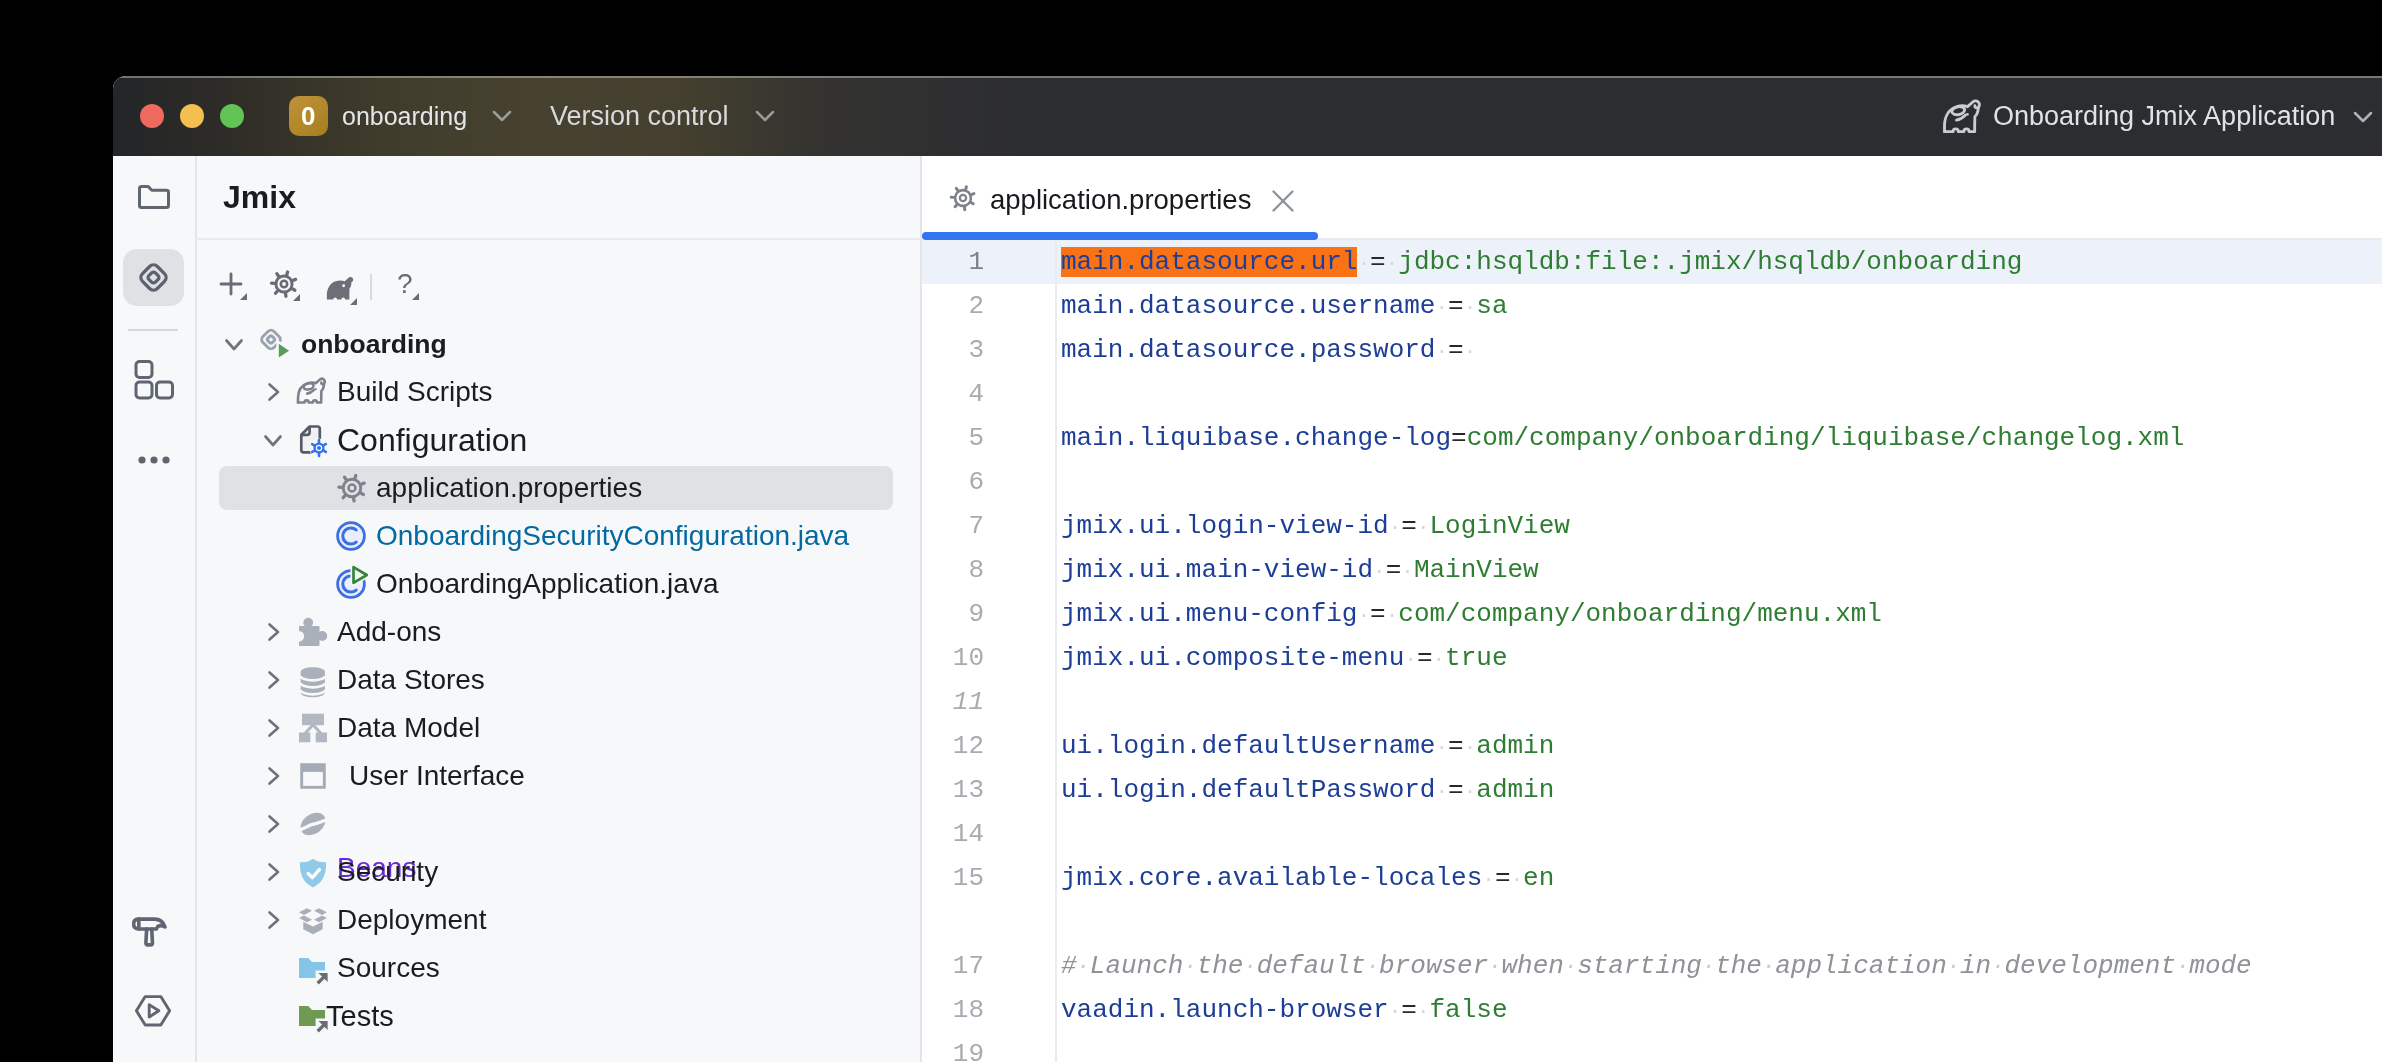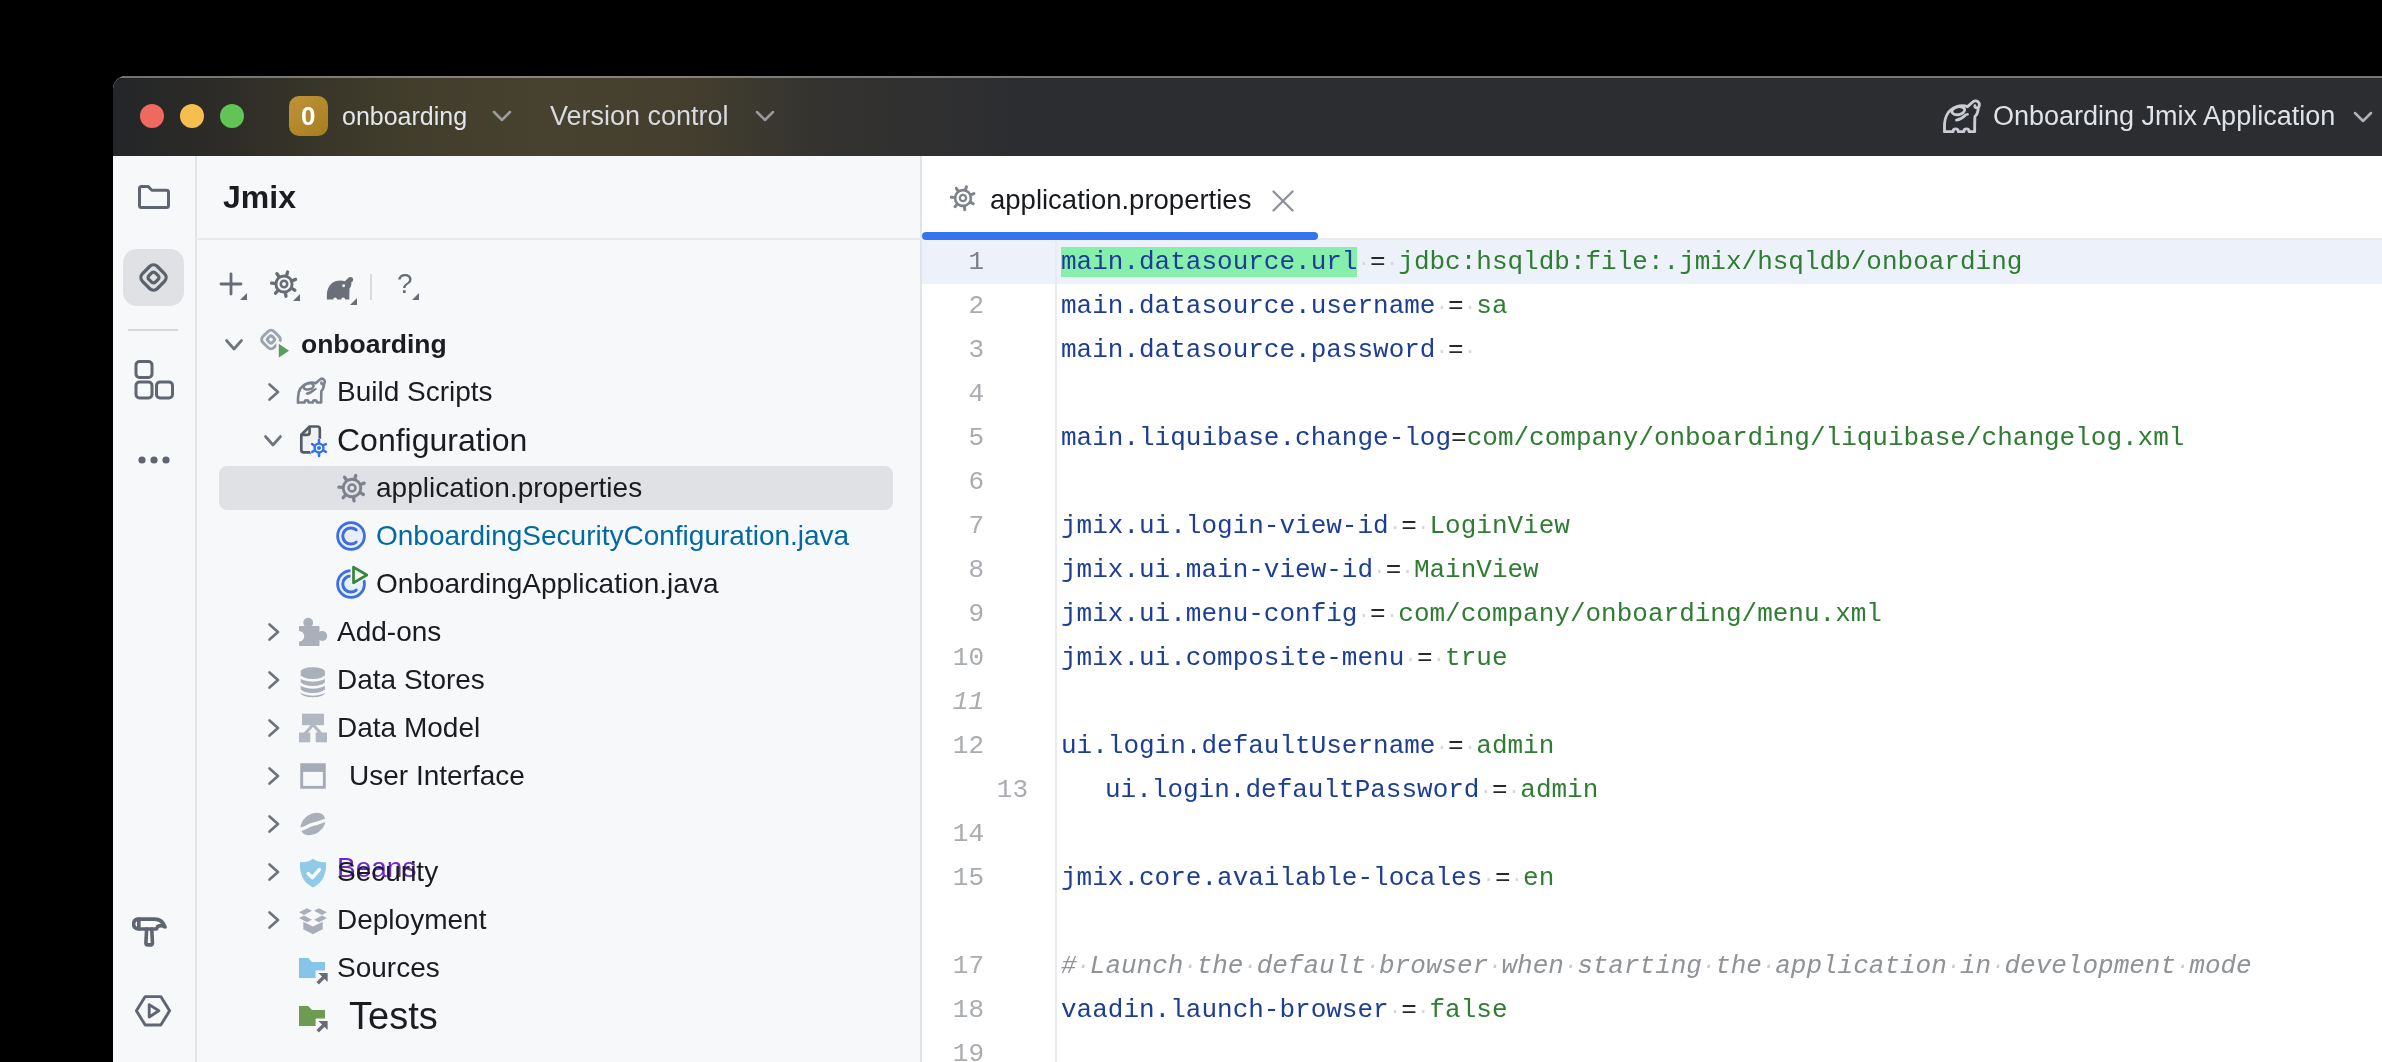--- a/index.html
+++ b/index.html
@@ -15,21 +15,21 @@
 .crow { position:absolute; left:809px; right:0; height:44px; font-family:"Liberation Mono", monospace; font-size:26px; line-height:44px; }
 .ln { position:absolute; left:0; width:62px; text-align:right; color:#a8abb0; }
 .ln.a { color:#7d8187; }
 .codetxt { position:absolute; left:139px; white-space:pre; }
 .k { color:#1d3e97; }
 .o { color:#26282a; }
 .v { color:#2e7d32; }
 .w { color:#d5d8db; font-size:21px; }
 .c { color:#8f9296; font-style:italic; }
 .cw { color:#caccd0; font-style:italic; font-size:22px; }
-.hl { background:#86efac; }
+.hl { background:#f97316; }
 </style>
 </head>
 <body>
 <div id="win">
 
 <div id="tb">
   <div style="position:absolute;left:0;top:0;right:0;height:1.5px;background:rgba(255,255,255,0.35);"></div>
   <div class="tl" style="left:26.5px;background:#ee6a5f;"></div>
   <div class="tl" style="left:67px;background:#f5bf4f;"></div>
   <div class="tl" style="left:107px;background:#61c454;"></div>
@@ -281,21 +281,21 @@
 <path d="M25.4 24.9 L34.6 24.9 L34.6 34.1 Z" fill="#686c73"></path>
     </svg>
 <div style="position:absolute;left:224px;top:868px;height:48px;line-height:48px;color:#1a1c20;font-size:28px;white-space:pre;">Sources</div>
 <svg style="position:absolute;left:180px;top:920px;" width="42" height="42" viewBox="0 0 42 42">
       <path d="M6 10 L15.2 10 L19 14.1 L32 14.1 L32 22.6 L22.6 22.6 L22.6 30 L6 30 Z" fill="#6f9a52"></path>
 <g stroke="#686c73" stroke-width="3.4" fill="none">
 <path d="M24.7 35.2 L32.3 27.6"></path>
 </g>
 <path d="M25.4 24.9 L34.6 24.9 L34.6 34.1 Z" fill="#686c73"></path>
     </svg>
-<div style="position:absolute;left:236px;top:916px;height:48px;line-height:48px;color:#1a1c20;font-size:38px;white-space:pre;">Tests</div>
+<div style="position:absolute;left:213px;top:916px;height:48px;line-height:48px;color:#1a1c20;font-size:29px;white-space:pre;">Tests</div>
 
 <div id="ed"></div>
 <div style="position:absolute;left:82px;top:162px;right:0;height:2px;background:#e8eaee;"></div>
 <div style="position:absolute;left:809px;top:164px;right:0;height:44px;background:#edf2fa;"></div>
 <svg style="position:absolute;left:831.5px;top:104px;" width="36" height="36" viewBox="0 0 36 36">
       <g transform="scale(0.9)">
         <circle cx="20" cy="20" r="8.8" fill="none" stroke="#7d828c" stroke-width="2.9"></circle>
         <line x1="29.19" y1="16.33" x2="32.17" y2="15.14" stroke="#7d828c" stroke-width="3.3" stroke-linecap="round"></line>
         <line x1="28.60" y1="24.90" x2="31.38" y2="26.48" stroke="#7d828c" stroke-width="3.3" stroke-linecap="round"></line>
         <line x1="21.53" y1="29.78" x2="22.03" y2="32.94" stroke="#7d828c" stroke-width="3.3" stroke-linecap="round"></line>
@@ -356,21 +356,21 @@
       <span class="codetxt"><span class="k">jmix.ui.composite-menu</span><span class="w">·</span><span class="o">=</span><span class="w">·</span><span class="v">true</span></span>
     </div>
 <div class="crow" style="top:604px;font-style:italic;">
       <span class="ln">11</span>
       <span class="codetxt"></span>
     </div>
 <div class="crow" style="top:648px;">
       <span class="ln">12</span>
       <span class="codetxt"><span class="k">ui.login.defaultUsername</span><span class="w">·</span><span class="o">=</span><span class="w">·</span><span class="v">admin</span></span>
     </div>
-<div class="crow" style="top:692px;margin-left:44px;">
+<div class="crow" style="top:692px;">
       <span class="ln">13</span>
       <span class="codetxt"><span class="k">ui.login.defaultPassword</span><span class="w">·</span><span class="o">=</span><span class="w">·</span><span class="v">admin</span></span>
     </div>
 <div class="crow" style="top:736px;">
       <span class="ln">14</span>
       <span class="codetxt"></span>
     </div>
 <div class="crow" style="top:780px;">
       <span class="ln">15</span>
       <span class="codetxt"><span class="k">jmix.core.available-locales</span><span class="w">·</span><span class="o">=</span><span class="w">·</span><span class="v">en</span></span>

